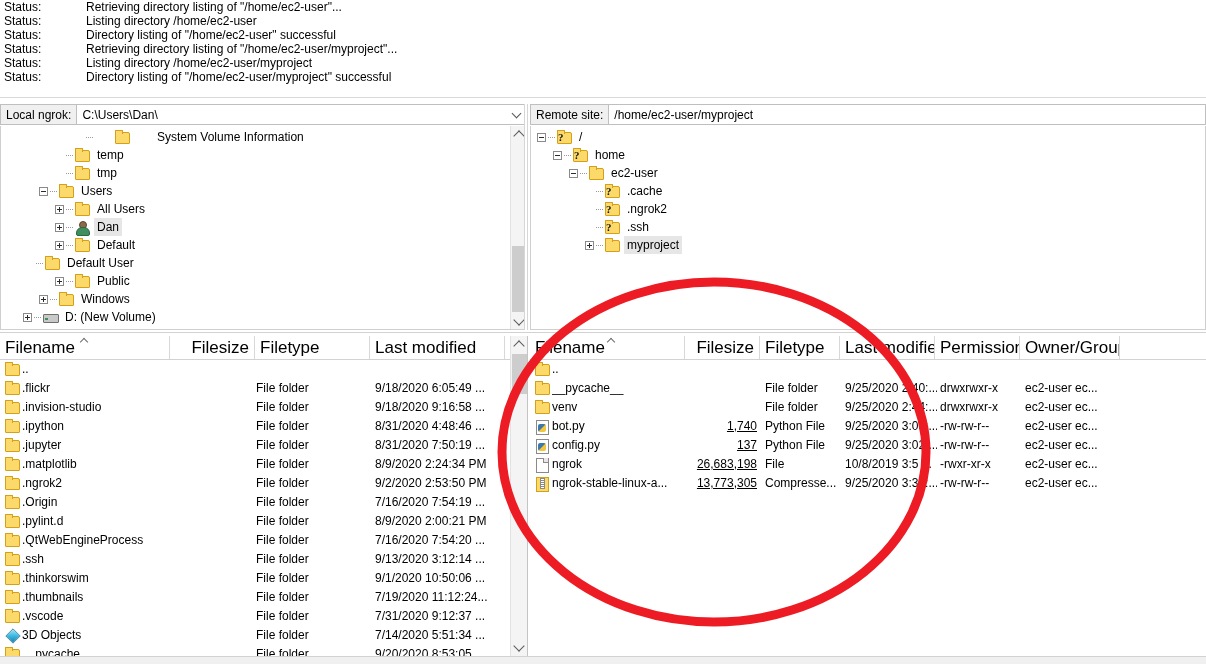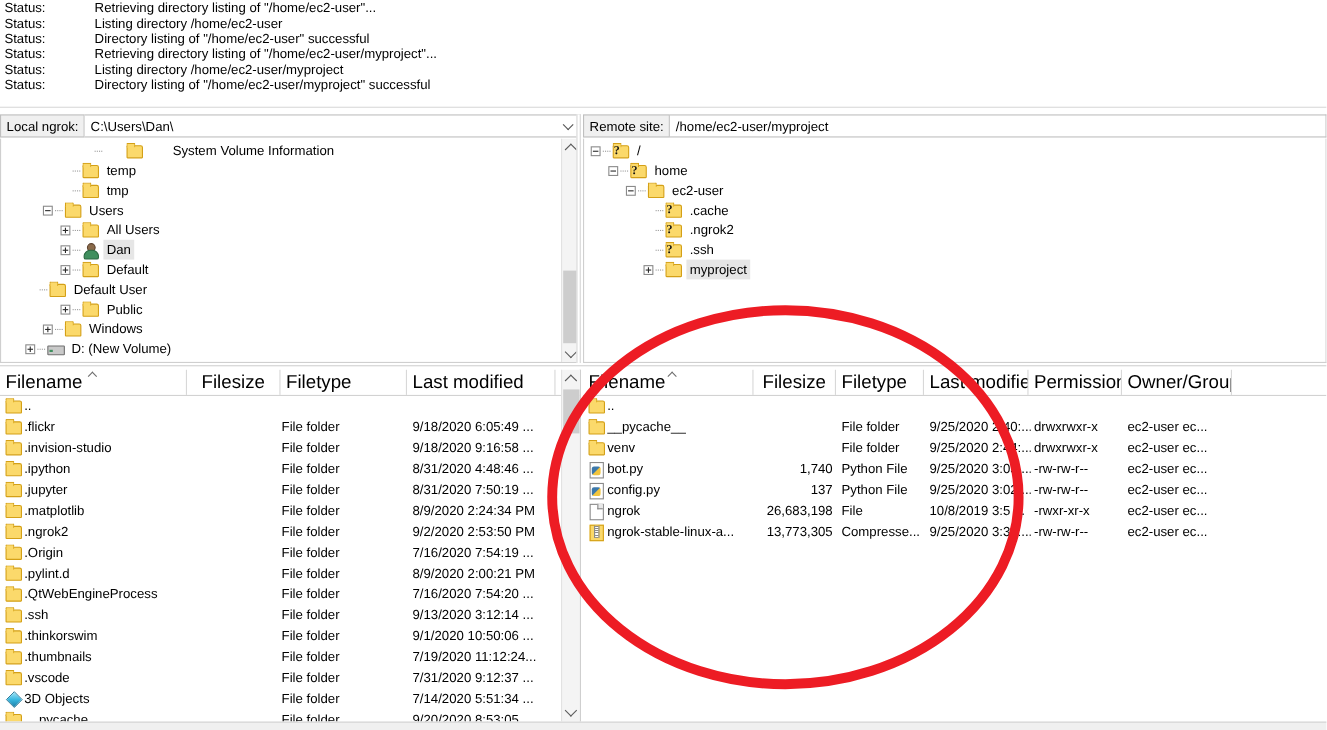--- a/index.html
+++ b/index.html
@@ -182,38 +182,38 @@
   .list-header {
     position: relative; height: 24px;
     border-bottom: 1px solid #d2d2d2;
     background: #ffffff;
   }
   .hcell {
     position: absolute; top: 0; height: 23px; line-height: 23px;
     font-size: 17px; white-space: nowrap; overflow: hidden;
     border-right: 1px solid #d8d8d8; padding: 0 5px;
   }
-  .hcell.num { text-align: center; }
+  .hcell.num { text-align: right; }
   .sort-caret {
     position: absolute; width: 9px; height: 6px; top: 1px;
   }
   .sort-caret::after {
     content: ""; position: absolute; left: 1px; top: 2px;
     width: 5px; height: 5px;
     border-left: 1.3px solid #6d6d6d; border-top: 1.3px solid #6d6d6d;
     transform: rotate(45deg);
   }
 
   .list-body { position: relative; }
   .lrow { position: relative; height: 19px; line-height: 19px; white-space: nowrap; }
   .lcell {
     position: absolute; top: 0; height: 19px; line-height: 19px;
     font-size: 12px; white-space: nowrap; overflow: hidden;
   }
-  .lcell.num { text-align: right; }
+  .lcell.num { text-align: right; text-decoration: underline; }
   .lrow .ico { position: absolute; top: 2px; }
 
   
   .vscroll {
     position: absolute; width: 17px; background: #f4f4f4;
     border-left: 1px solid #e2e2e2;
   }
   .vscroll .arrow {
     position: absolute; left: 0; width: 16px; height: 17px;
   }

